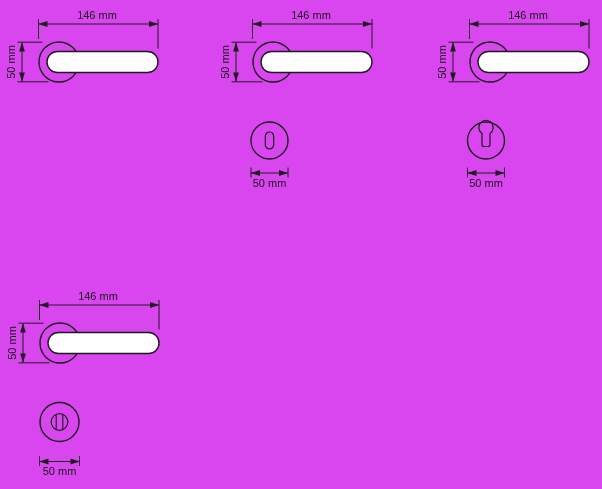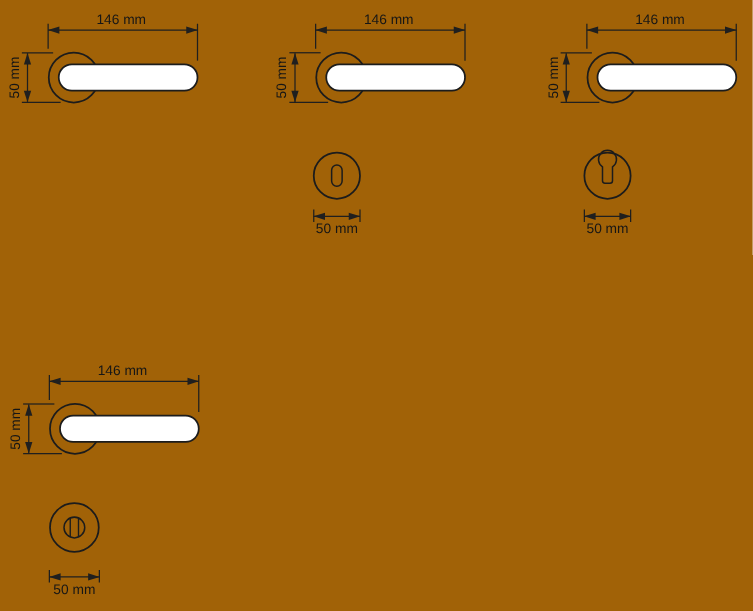--- a/index.html
+++ b/index.html
@@ -7,21 +7,21 @@
     padding: 0;
     background: #ffffff;
     width: 602px;
     height: 489px;
     overflow: hidden;
     font-family: "Liberation Sans", sans-serif;
   }
   .drawing-wrap {
     width: 602px;
     height: 489px;
-    background: #a16207;
+    background: #d946ef;
   }
   svg text {
     font-family: "Liberation Sans", sans-serif;
     font-size: 11px;
     fill: #161616;
   }
   .obj {
     fill: none;
     stroke: #1c1c1c;
     stroke-width: 1.4;

